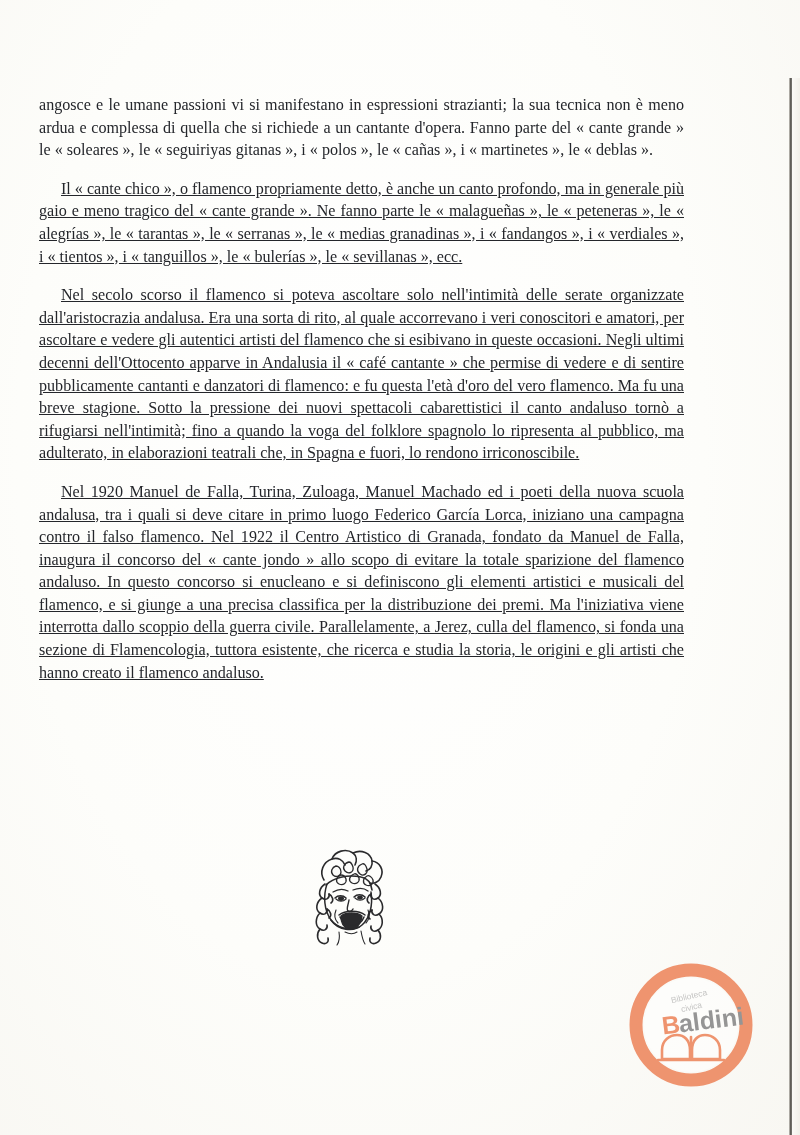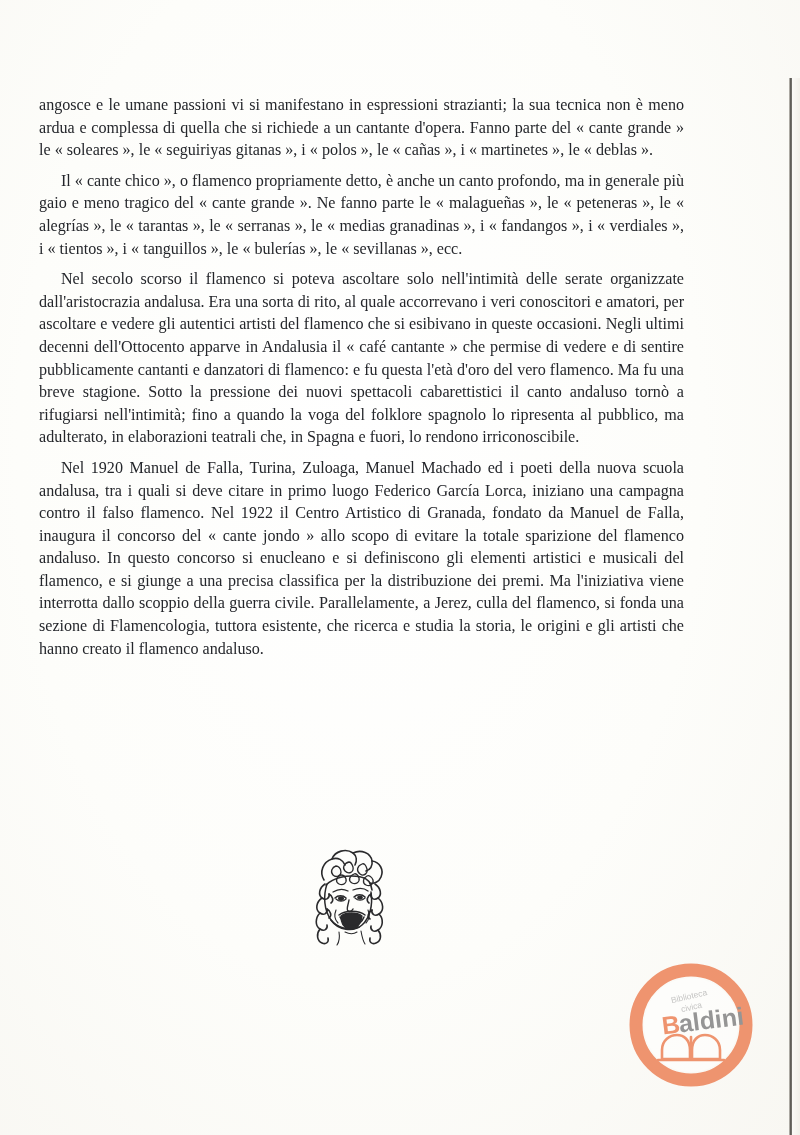--- a/index.html
+++ b/index.html
@@ -55,21 +55,22 @@
     font-size: 16.1px;
     line-height: 22.6px;
     color: #24262b;
     text-indent: 22px;
     -webkit-font-smoothing: antialiased;
   }
   p.para.no-indent {
     text-indent: 0;
   }
   p.para + p.para {
-    margin-top: 8px;
+    margin-top: 16px;
+    text-decoration: underline;
   }
 
   
   .illustration {
     position: absolute;
     left: 291px;
     top: 840px;
     width: 116px;
     height: 115px;
   }

